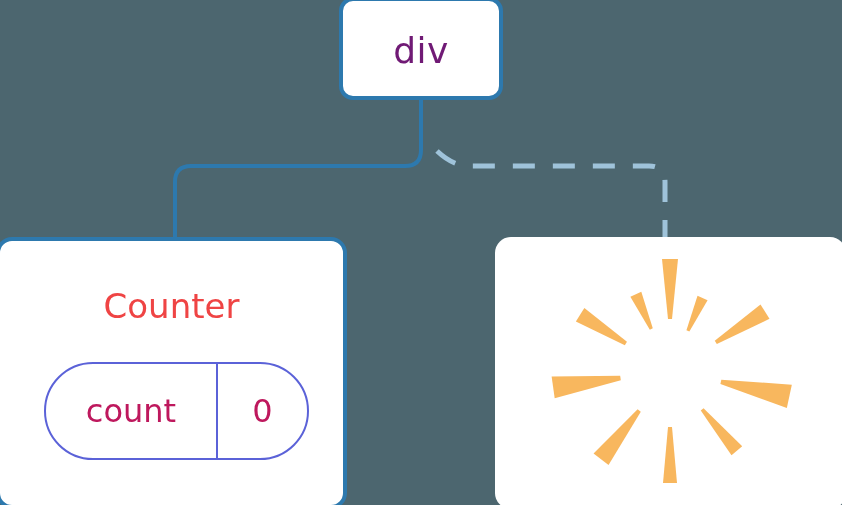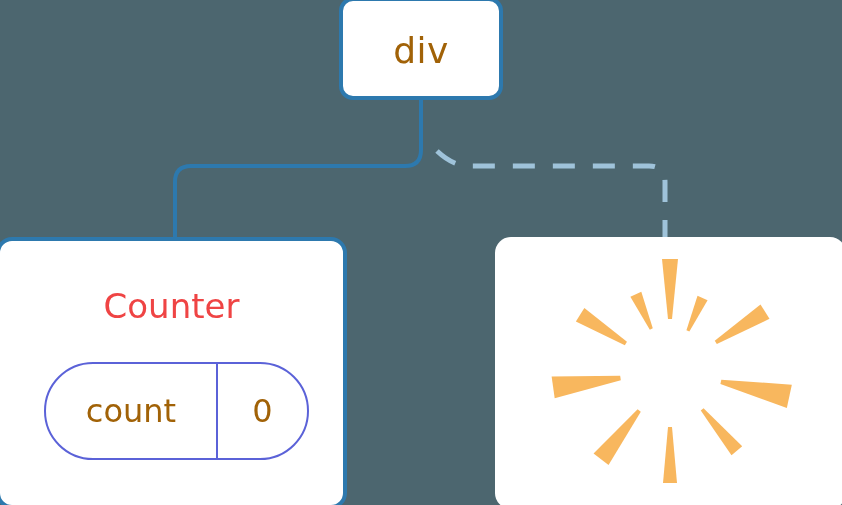--- a/index.html
+++ b/index.html
@@ -44,21 +44,21 @@
     top: -3px;
     width: 164px;
     height: 103px;
     border-radius: 14px;
     display: flex;
     align-items: center;
     justify-content: center;
   }
   #node-div .node-label {
     font-size: 36px;
-    color: #a16207;
+    color: #701a75;
     letter-spacing: 0.5px;
     line-height: 1;
     padding-top: 4px;
   }
 
   #node-counter {
     left: -4px;
     top: 237px;
     width: 351px;
     height: 272px;
@@ -94,21 +94,21 @@
     border: 2px solid #5b62d8;
     border-radius: 49px;
     box-sizing: border-box;
     display: flex;
     align-items: stretch;
   }
   .pill-key, .pill-val {
     display: flex;
     align-items: center;
     justify-content: center;
-    color: #a16207;
+    color: #be185d;
     font-size: 32px;
     line-height: 1;
   }
   .pill-key {
     flex: 0 0 170px;
   }
   .pill-val {
     flex: 1 1 auto;
     border-left: 2px solid #5b62d8;
   }

